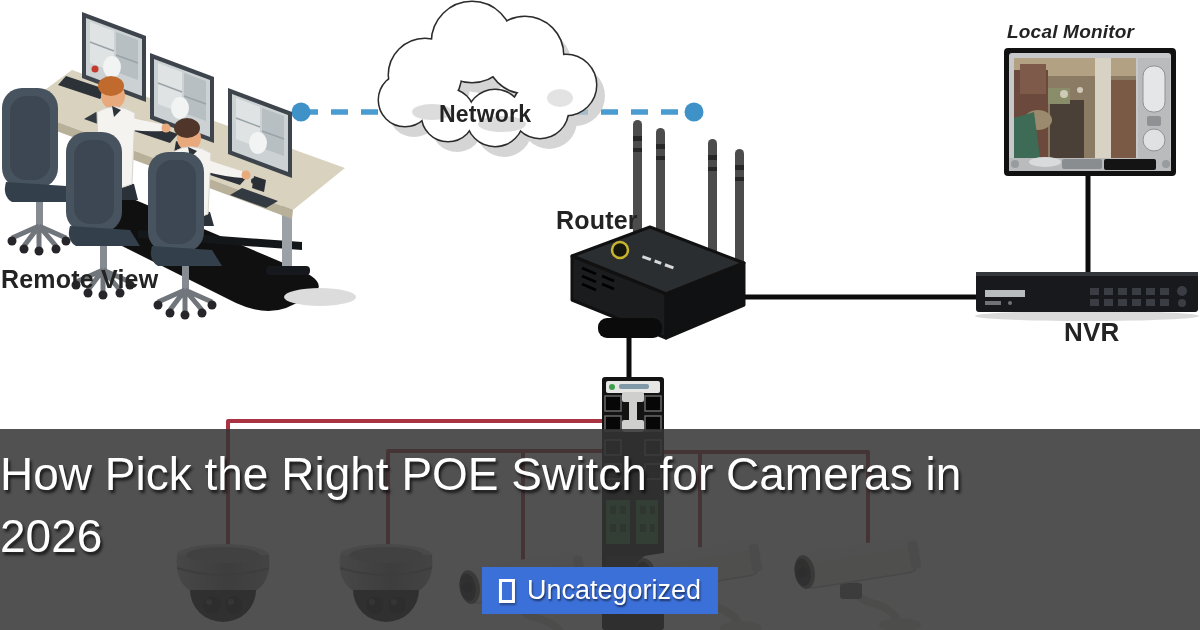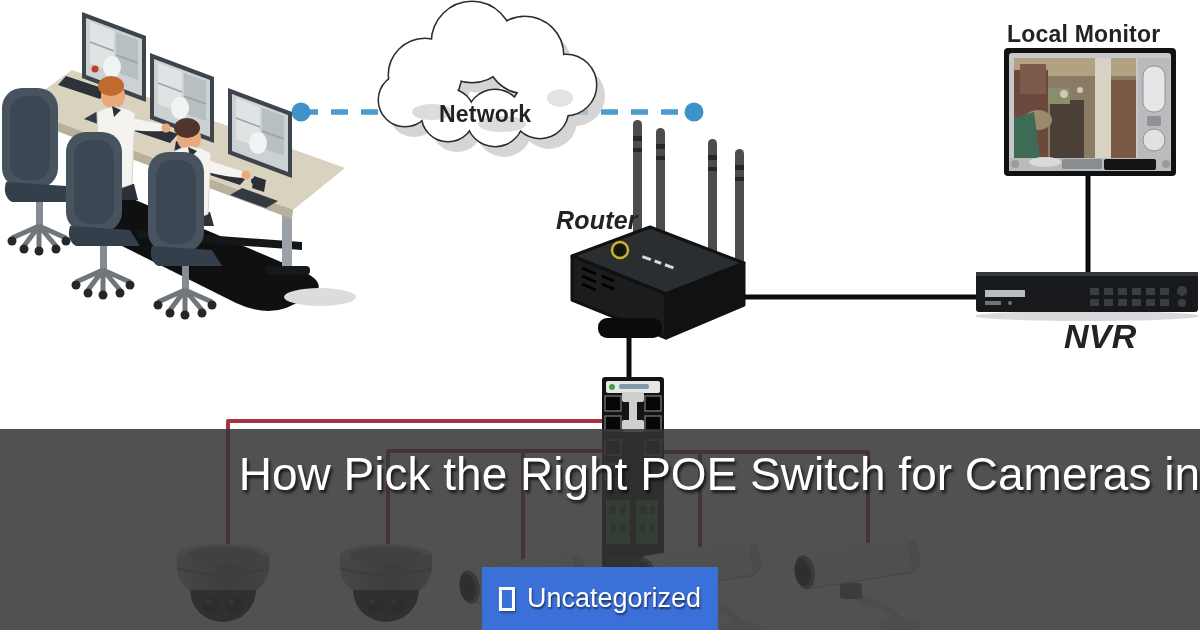--- a/index.html
+++ b/index.html
@@ -4,38 +4,38 @@
 <style>
   html,body{margin:0;padding:0;background:#ffffff;}
   .stage{
     position:relative;width:1200px;height:630px;overflow:hidden;
     background:#ffffff;font-family:"Liberation Sans",sans-serif;
   }
   svg.diagram{position:absolute;left:0;top:0;width:1200px;height:630px;}
   .lbl{position:absolute;font-weight:700;color:#232323;white-space:nowrap;letter-spacing:.2px;}
   #lbl-remote {left:1px;  top:265px;font-size:25px;}
   #lbl-network{left:439px;top:63px; font-size:23px;margin-top:38px;}
-  #lbl-router {left:556px;top:206px;font-size:25px;font-style:italic;}
-  #lbl-monitor{left:1007px;top:21px;font-size:23px;}
-  #lbl-nvr    {left:1064px;top:317px;font-size:34px;font-style:italic;}
+  #lbl-router {left:556px;top:206px;font-size:25px;}
+  #lbl-monitor{left:1007px;top:21px;font-size:19px;font-style:italic;}
+  #lbl-nvr    {left:1064px;top:317px;font-size:26px;}
   #lbl-switch {left:666px;top:398px;font-size:24px;}
   .overlay{
     position:absolute;left:0;top:429px;width:1200px;height:201px;
     background:rgba(52,52,52,0.86);
   }
   .post-title{
     position:absolute;top:14px;left:0;right:0;margin:0;
-    text-align:right;color:#ffffff;font-weight:400;
+    text-align:left;color:#ffffff;font-weight:400;
     font-size:46px;line-height:62px;
     text-shadow:2px 3px 3px rgba(0,0,0,0.70);
   }
   .category-badge{
     position:absolute;top:138px;left:50%;transform:translateX(-50%);
     display:flex;align-items:center;gap:12px;
-    height:39px;padding:12px 17px;background:#3c70d9;color:#ffffff;
+    height:39px;padding:4px 17px;background:#3c70d9;color:#ffffff;
     font-size:27px;text-decoration:none;cursor:pointer;
     text-shadow:1px 2px 2px rgba(0,0,0,0.55);
   }
   .tofu{
     display:inline-block;width:16px;height:24px;box-sizing:border-box;
     border:3px solid #ffffff;
     box-shadow:1px 2px 2px rgba(0,0,0,0.35);
   }
 </style>
 </head>
@@ -331,28 +331,30 @@
       <rect x="606" y="556" width="52" height="12" fill="#1e1e1e"></rect>
     </g>
 
     <use href="#dome" transform="translate(223,546)"></use>
     <use href="#dome" transform="translate(386,546)"></use>
     <use href="#bullet" transform="translate(527,578)"></use>
     <use href="#bullet" transform="translate(703,566)"></use>
     <use href="#bullet" transform="translate(862,563)"></use>
   </svg>
 
+  <div class="lbl" id="lbl-remote">Remote View</div>
   <div class="lbl" id="lbl-network">Network</div>
   <div class="lbl" id="lbl-router">Router</div>
   <div class="lbl" id="lbl-monitor">Local Monitor</div>
   <div class="lbl" id="lbl-nvr">NVR</div>
 
   <div class="overlay">
     <h1 class="post-title">
       <span>How Pick the Right POE Switch for Cameras in</span><br>
+      <span>2026</span>
     </h1>
     <a class="category-badge">
       <span class="tofu"></span>
       <span>Uncategorized</span>
     </a>
   </div>
 
 </div>
 
 </body></html>

